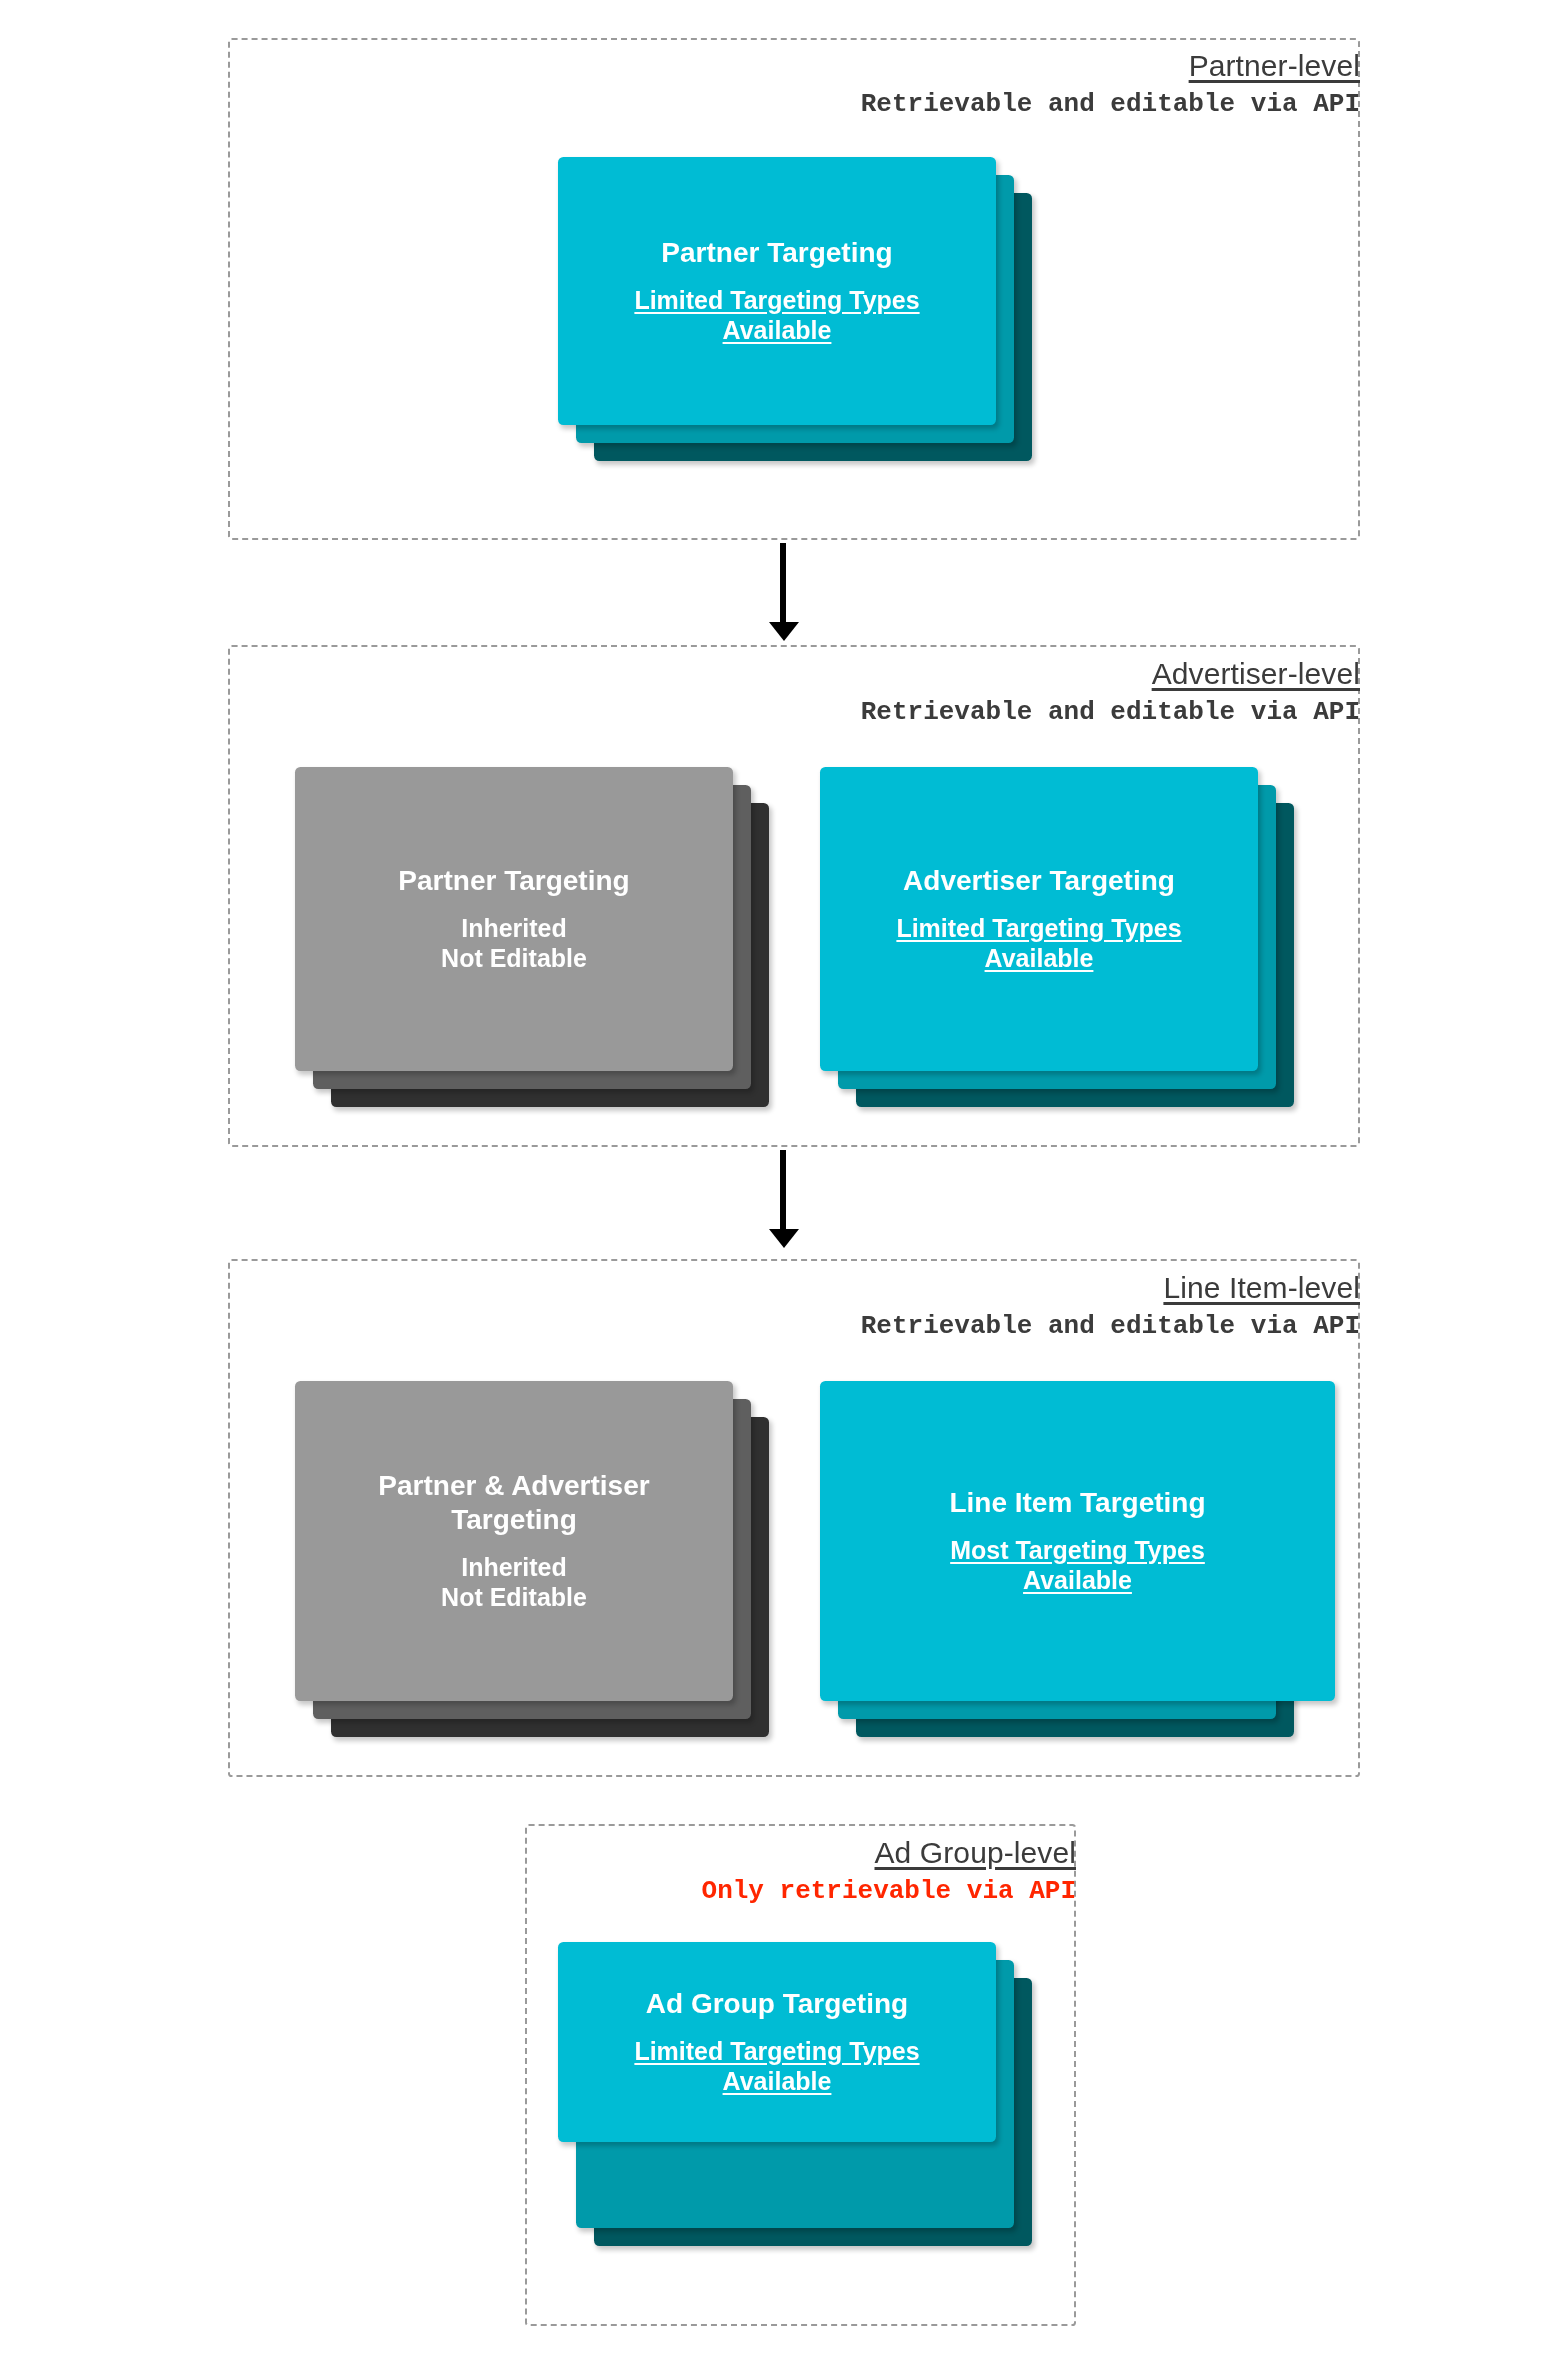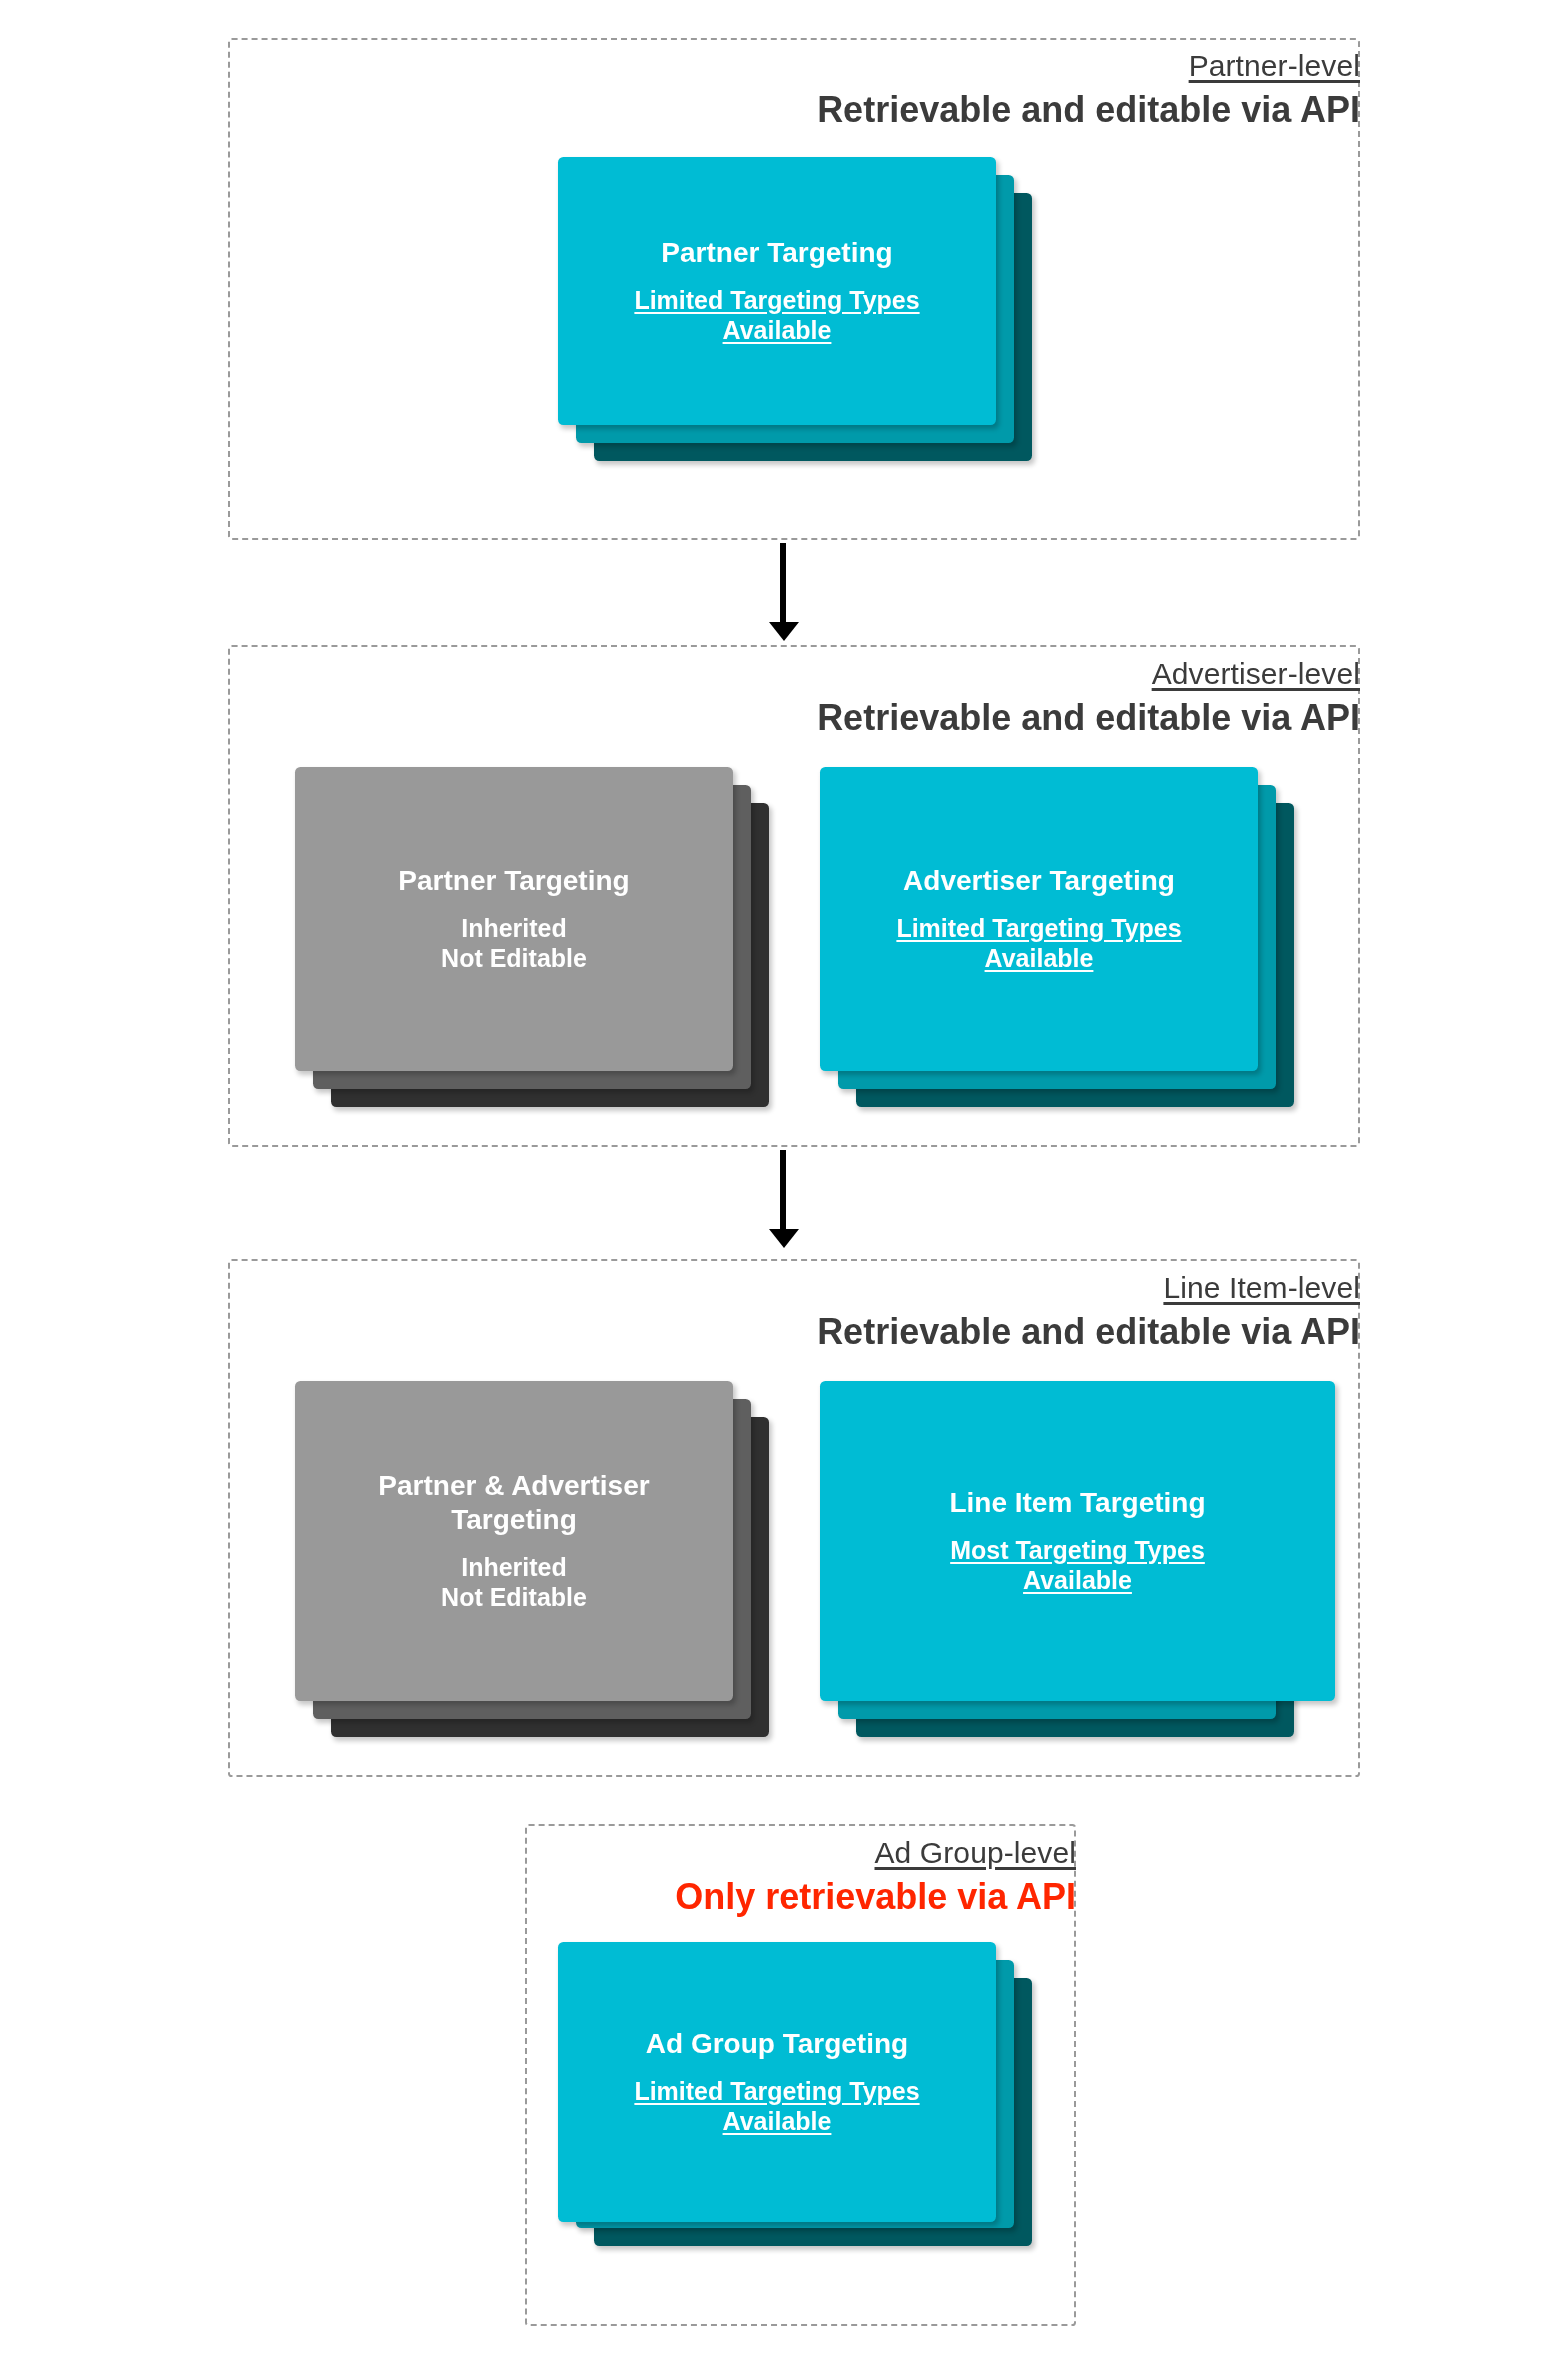--- a/index.html
+++ b/index.html
@@ -35,24 +35,25 @@
     display: block;
     font-size: 30px;
     font-weight: 400;
     color: #3b3b3b;
     text-decoration: underline;
     text-underline-offset: 3.6px;
     letter-spacing: 0.1px;
   }
   .level-sub {
     display: block;
-    font-size: 36px;
+    font-size: 26px;
     font-weight: 700;
     color: #3b3b3b;
     margin-top: 5.4px;
+    font-family: Liberation Mono, monospace;
   }
   .level-sub.is-alert { color: #ff2600; }
 
   
   .stack {
     position: absolute;
   }
   .stack .layer {
     position: absolute;
     border-radius: 5.4px;
@@ -229,21 +230,21 @@
 <div class="level-box" style="left:525px; top:1824px; width:551px; height:502px;"></div>
 
 <div class="level-heading" style="left:525px; top:1835px; width:551px;">
   <span class="level-title">Ad Group-level</span>
   <span class="level-sub is-alert">Only retrievable via API</span>
 </div>
 
 <div class="stack cyan" style="left:558px; top:1942px; width:473px; height:304px;">
   <div class="layer back" style="width:438px; height:268px;"></div>
   <div class="layer mid" style="width:438px; height:268px;"></div>
-  <div class="layer front" style="width:438px; height:280px;">
+  <div class="layer front" style="width:438px; height:200px;">
     <p class="card-title">Ad Group Targeting</p>
     <p class="card-note link">
       <span>Limited Targeting Types</span><br>
       <span>Available</span>
     </p>
   </div>
 </div>
 
 
 </body></html>

